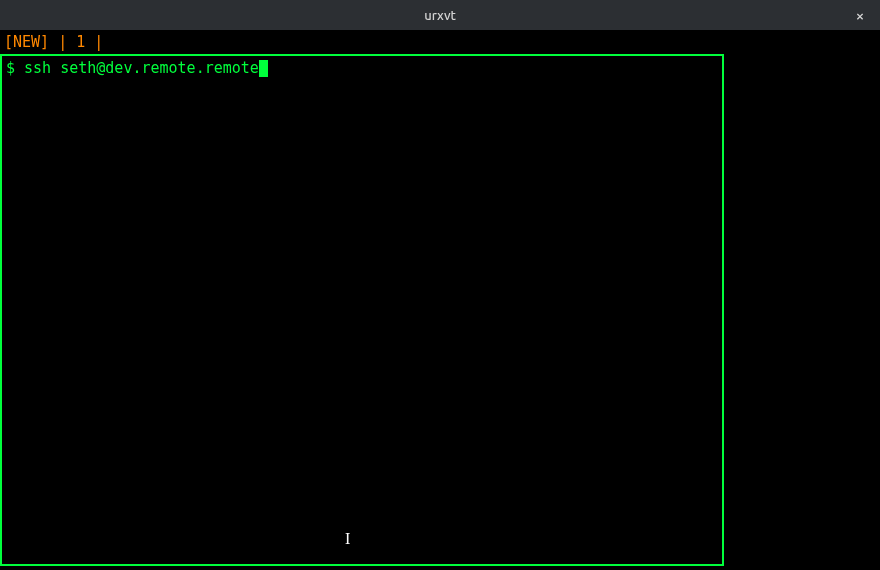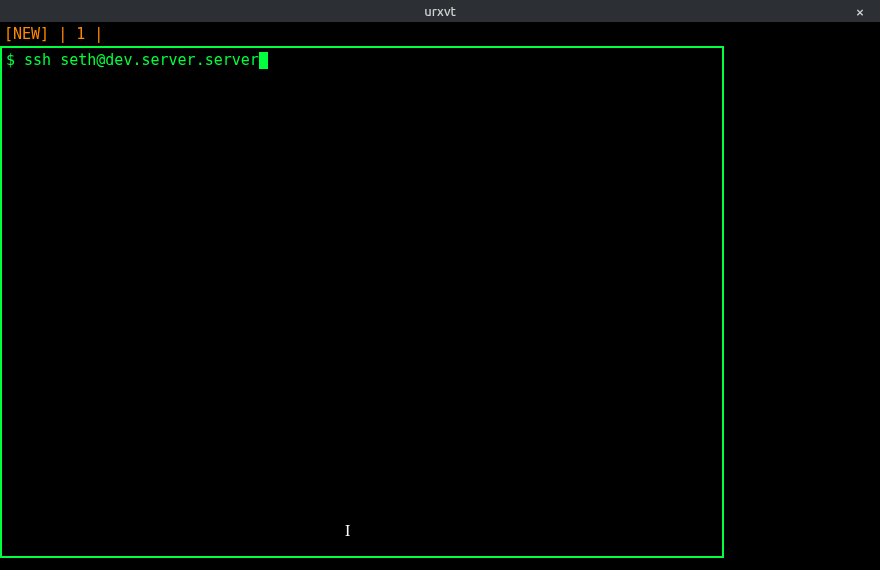--- a/index.html
+++ b/index.html
@@ -8,21 +8,21 @@
       box-sizing: border-box;
     }
     body {
       width: 880px;
       height: 570px;
       background: #000;
       font-family: "DejaVu Sans Mono", "Liberation Mono", Consolas, monospace;
       overflow: hidden;
     }
     .titlebar {
-      height: 22px;
+      height: 30px;
       background: #2c2f33;
       display: flex;
       align-items: center;
       justify-content: center;
       position: relative;
       color: #d4d4d4;
       font-family: "Ubuntu", "Cantarell", sans-serif;
       font-size: 13px;
       font-weight: 500;
     }
@@ -115,18 +115,18 @@
   <span class="close-btn">×</span>
 </div>
 
 <div class="terminal-wrapper">
   <div class="status-line">
     <span class="status-new">[NEW]</span><span class="status-sep"> | </span><span class="status-num">1</span><span class="status-sep"> |</span>
   </div>
 
   <div class="pane">
     <div class="prompt-line">
-      <span class="prompt-symbol">$ </span><span class="prompt-command">ssh seth@dev.server.server</span><span class="cursor-block"></span>
+      <span class="prompt-symbol">$ </span><span class="prompt-command">ssh seth@dev.remote.remote</span><span class="cursor-block"></span>
     </div>
   </div>
 
   <div class="ibeam-cursor">I</div>
 </div>
 
 </body></html>

